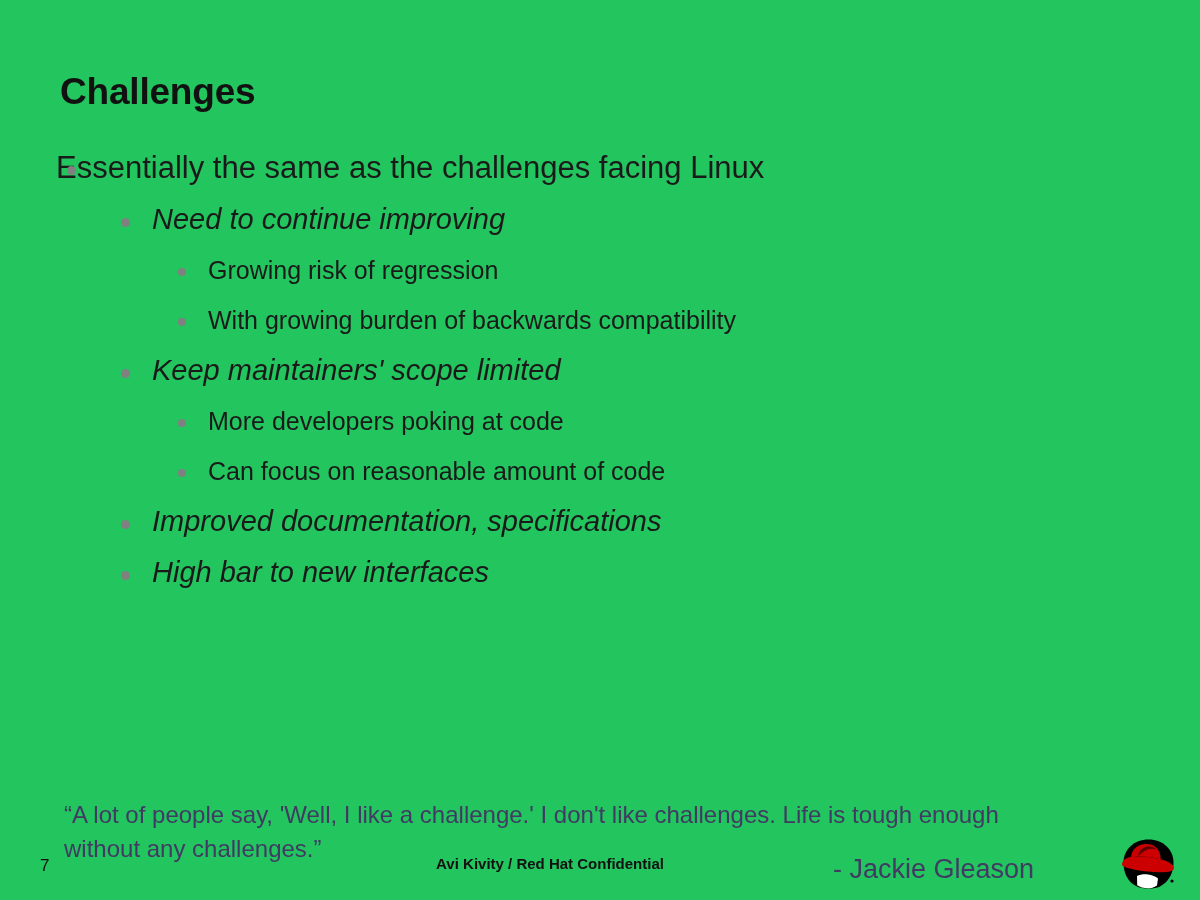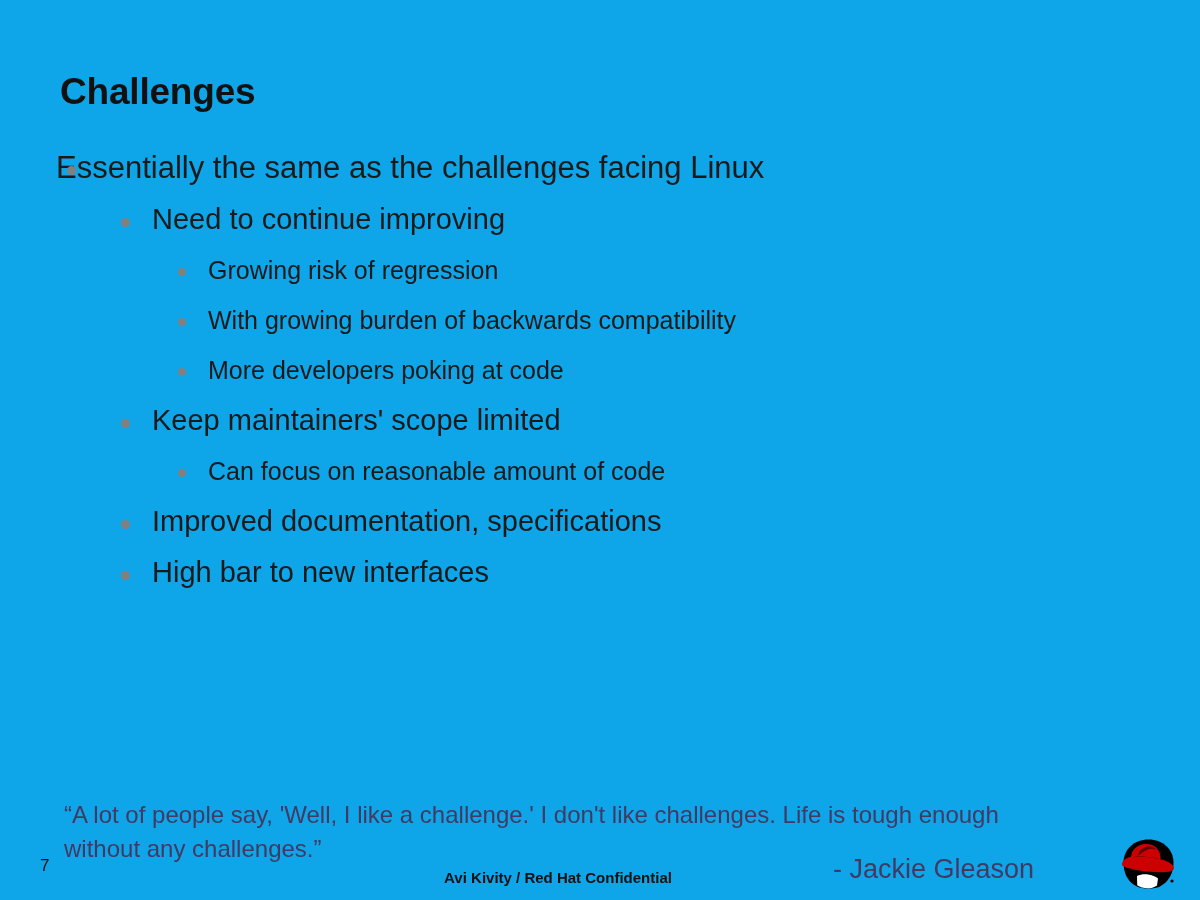--- a/index.html
+++ b/index.html
@@ -13,21 +13,21 @@
     position: relative;
     overflow: hidden;
     font-family: "Liberation Sans", sans-serif;
     color: #1a1a1a;
     -webkit-font-smoothing: antialiased;
   }
 
   .slide {
     position: absolute;
     inset: 0;
-    background: #0ea5e9;
+    background: #22c55e;
   }
 
   
   .title {
     position: absolute;
     left: 60px;
     top: 70px;
     font-size: 37px;
     font-weight: bold;
     letter-spacing: -0.2px;
@@ -74,20 +74,21 @@
     left: 67px;
     top: 24px;
   }
 
   
   .lvl2 {
     padding-left: 152px;
     height: 51px;
     font-size: 29px;
     line-height: 51px;
+    font-style: italic;
   }
   .lvl2 .dot {
     width: 9px;
     height: 9px;
     left: 121px;
     top: 24px;
   }
 
   
   .lvl3 {
@@ -130,29 +131,28 @@
     position: absolute;
     left: 40px;
     top: 855px;
     font-size: 17px;
     line-height: 22px;
     color: #111111;
   }
 
   .footer-center {
     position: absolute;
-    left: 8px;
+    left: 0;
     top: 853px;
     width: 1100px;
     text-align: center;
     font-size: 15px;
     font-weight: bold;
     line-height: 22px;
     color: #111111;
-    margin-top: 14px;
   }
 
   
   .logo {
     position: absolute;
     left: 1113px;
     top: 836px;
     width: 70px;
     height: 56px;
   }
@@ -180,28 +180,28 @@
     <div class="bullet lvl3">
       <span class="dot"></span>
       <span class="txt">Growing risk of regression</span>
     </div>
 
     <div class="bullet lvl3">
       <span class="dot"></span>
       <span class="txt">With growing burden of backwards compatibility</span>
     </div>
 
+    <div class="bullet lvl2">
+      <span class="dot"></span>
+      <span class="txt">Keep maintainers' scope limited</span>
+    </div>
+
     <div class="bullet lvl3">
       <span class="dot"></span>
       <span class="txt">More developers poking at code</span>
-    </div>
-
-    <div class="bullet lvl2">
-      <span class="dot"></span>
-      <span class="txt">Keep maintainers' scope limited</span>
     </div>
 
     <div class="bullet lvl3">
       <span class="dot"></span>
       <span class="txt">Can focus on reasonable amount of code</span>
     </div>
 
 
     <div class="bullet lvl2">
       <span class="dot"></span>

